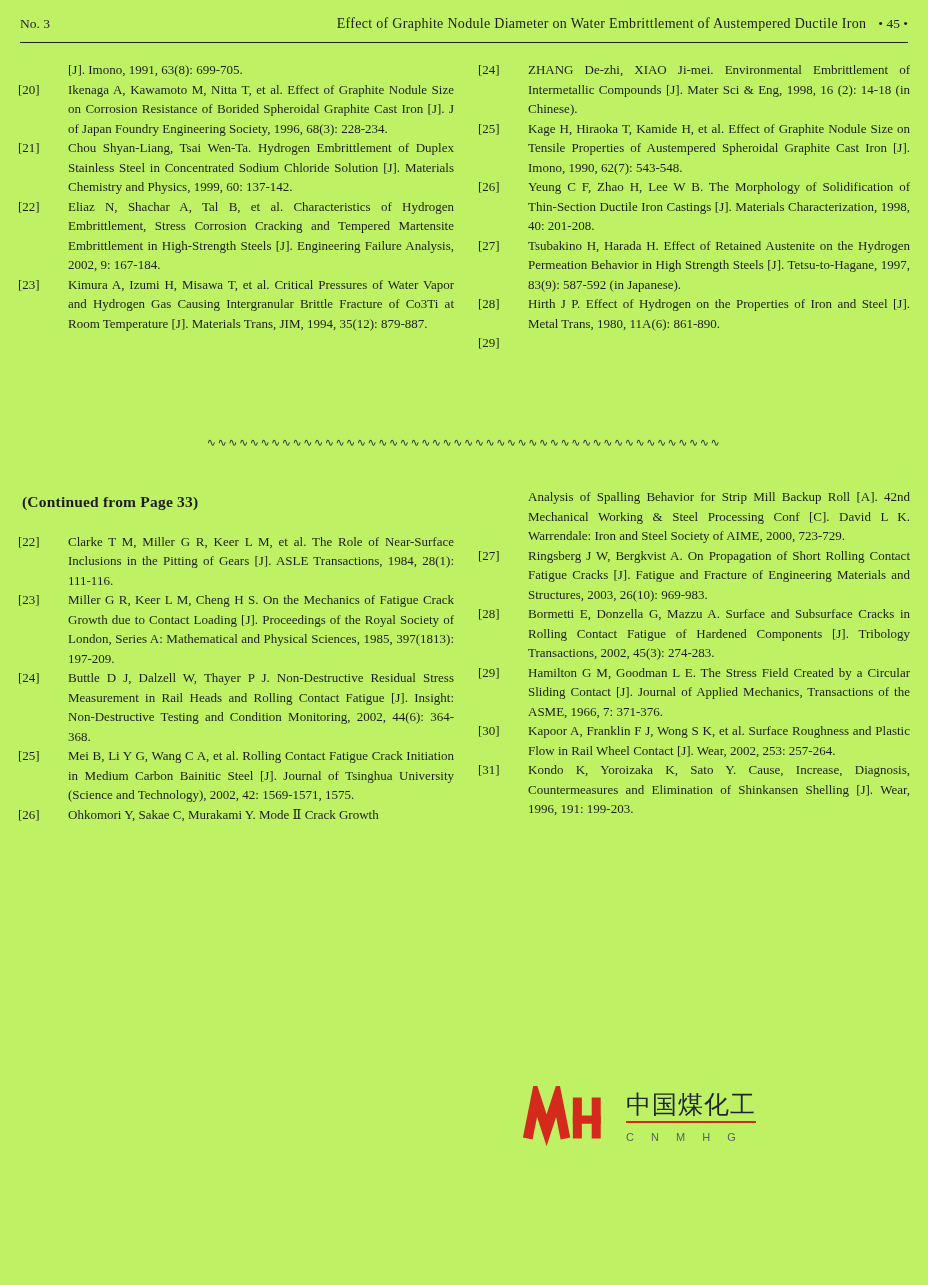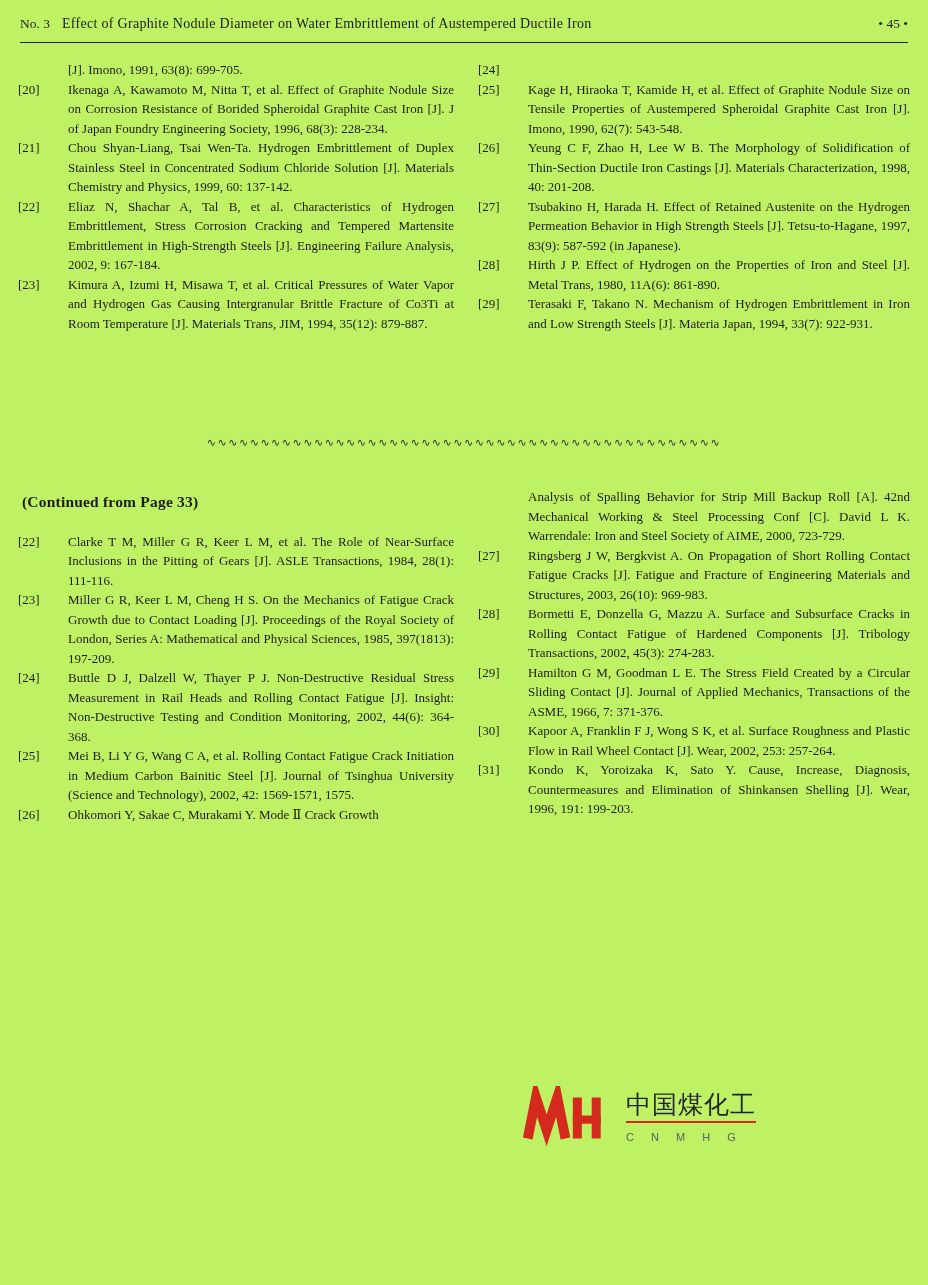--- a/index.html
+++ b/index.html
@@ -11,21 +11,21 @@
     font-family:"Liberation Serif","DejaVu Serif",serif;
     color:#1c1c1c;
     overflow:hidden;
   }
   
   .header {
     position:absolute; top:16px; left:20px; right:20px;
     display:flex; align-items:baseline;
   }
   .header .issue { font-size:13.5px; white-space:nowrap; }
-  .header .title { flex:1; text-align:left; font-size:14px; letter-spacing:0.3px; padding:0 12px; }
+  .header .title { flex:1; text-align:right; font-size:14px; letter-spacing:0.3px; padding:0 12px; }
   .header .pageno { font-size:13.5px; white-space:nowrap; }
   .header-rule {
     position:absolute; top:42px; left:20px; right:20px;
     border-top:1.6px solid #222;
   }
   
   .ref-col { position:absolute; font-size:13px; line-height:19.5px; }
   #s1-left  { left:18px;  top:60px;  width:436px; }
   #s1-right { left:478px; top:60px;  width:432px; }
   #s2-left  { left:18px;  top:492px; width:436px; }
@@ -102,20 +102,21 @@
       <div class="ref">
         <span class="ref-num">[23]</span>
         <span class="ref-text">Kimura A, Izumi H, Misawa T, et al. Critical Pressures of Water Vapor and Hydrogen Gas Causing Intergranular Brittle Fracture of Co3Ti at Room Temperature [J]. Materials Trans, JIM, 1994, 35(12): 879-887.</span>
       </div>
     </div>
 
   <div class="ref-col" id="s1-right">
 
       <div class="ref">
         <span class="ref-num">[24]</span>
+        <span class="ref-text">ZHANG De-zhi, XIAO Ji-mei. Environmental Embrittlement of Intermetallic Compounds [J]. Mater Sci &amp; Eng, 1998, 16 (2): 14-18 (in Chinese).</span>
       </div>
 
       <div class="ref">
         <span class="ref-num">[25]</span>
         <span class="ref-text">Kage H, Hiraoka T, Kamide H, et al. Effect of Graphite Nodule Size on Tensile Properties of Austempered Spheroidal Graphite Cast Iron [J]. Imono, 1990, 62(7): 543-548.</span>
       </div>
 
       <div class="ref">
         <span class="ref-num">[26]</span>
         <span class="ref-text">Yeung C F, Zhao H, Lee W B. The Morphology of Solidification of Thin-Section Ductile Iron Castings [J]. Materials Characterization, 1998, 40: 201-208.</span>
@@ -126,21 +127,20 @@
         <span class="ref-text">Tsubakino H, Harada H. Effect of Retained Austenite on the Hydrogen Permeation Behavior in High Strength Steels [J]. Tetsu-to-Hagane, 1997, 83(9): 587-592 (in Japanese).</span>
       </div>
 
       <div class="ref">
         <span class="ref-num">[28]</span>
         <span class="ref-text">Hirth J P. Effect of Hydrogen on the Properties of Iron and Steel [J]. Metal Trans, 1980, 11A(6): 861-890.</span>
       </div>
 
       <div class="ref">
         <span class="ref-num">[29]</span>
-        <span class="ref-text">Terasaki F, Takano N. Mechanism of Hydrogen Embrittlement in Iron and Low Strength Steels [J]. Materia Japan, 1994, 33(7): 922-931.</span>
       </div>
     </div>
 
   <div class="divider">∿∿∿∿∿∿∿∿∿∿∿∿∿∿∿∿∿∿∿∿∿∿∿∿∿∿∿∿∿∿∿∿∿∿∿∿∿∿∿∿∿∿∿∿∿∿∿∿</div>
 
   <div class="ref-col" id="s2-left">
     <div class="continued-heading">(Continued from Page 33)</div>
     <div>
 
         <div class="ref">

